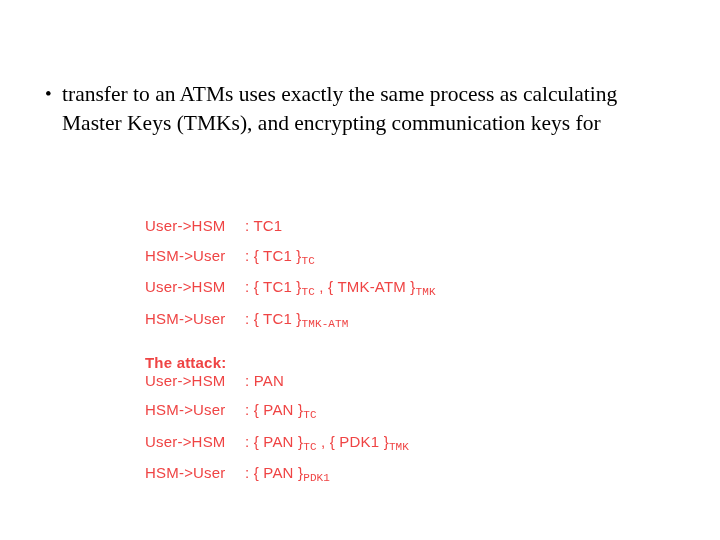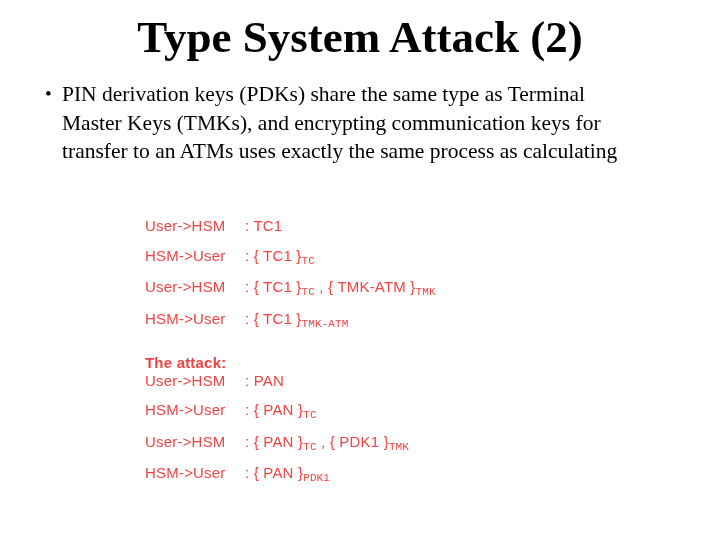--- a/index.html
+++ b/index.html
@@ -81,28 +81,26 @@
   .attack-heading {
     font-weight: bold;
     margin-top: 24px;
   }
 </style>
 </head>
 <body>
 
 <div class="slide">
 
-  <div class="title">Type System Attack (2)</div>
 
   <div class="bullet-row">
     <span class="bullet-marker">•</span>
     <span class="bullet-text">
-      <span class="pline">PIN derivation keys (PDKs) share the same type as Terminal</span>
+      <span class="pline">transfer to an ATMs uses exactly the same process as calculating</span>
       <span class="pline">Master Keys (TMKs), and encrypting communication keys for</span>
-      <span class="pline">transfer to an ATMs uses exactly the same process as calculating</span>
     </span>
   </div>
 
   <div class="protocol">
 
     <div class="prow">
       <span class="pfrom">User-&gt;HSM</span>
       <span class="pmsg"><span>: TC1</span></span>
     </div>
 

